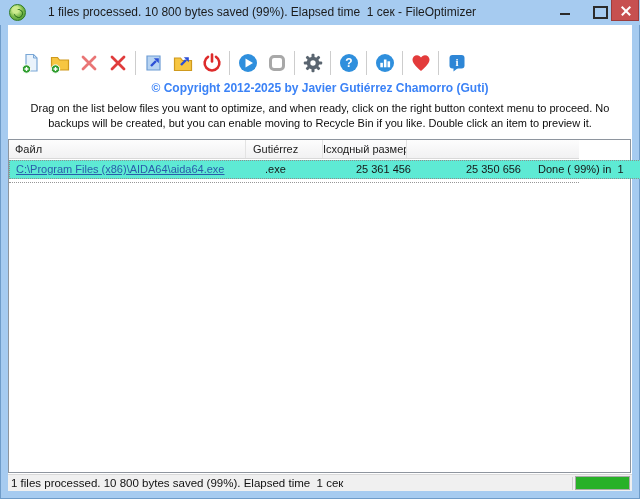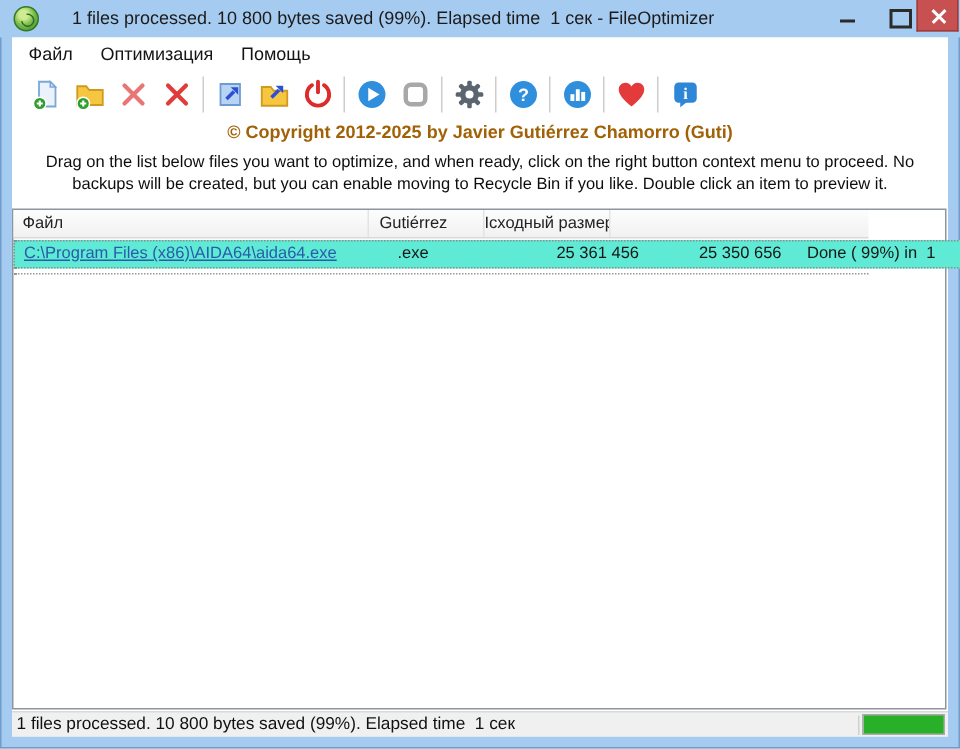--- a/index.html
+++ b/index.html
@@ -43,34 +43,34 @@
   .menubar { position:absolute; left:0; top:0; width:100%; height:22px; background:#fff; padding-left:4px; }
   .menu-item { display:inline-block; padding:4px 7px 0 7px; font-size:12px; color:#141414; }
 
   .toolbar { position:absolute; left:0; top:22px; width:100%; height:31px; background:#fff;
     display:flex; align-items:center; padding-left:8px; }
   .tbtn { width:29px; height:27px; display:flex; align-items:center; justify-content:center; }
   .tbtn svg { display:block; }
   .tsep { width:1px; height:24px; background:#cdcdcd; margin:0 3px; flex:0 0 1px; }
 
   .copyright { position:absolute; top:56px; left:0; width:100%; text-align:center;
-    font-size:12px; font-weight:bold; color:#a16207; }
+    font-size:12px; font-weight:bold; color:#3b82f6; }
   .instructions { position:absolute; top:76px; left:2px; width:620px; text-align:center;
     font-size:11px; color:#0d0d0d; line-height:1.4; }
 
   
   .listview { position:absolute; left:0; top:114px; width:623px; height:334px;
     background:#fff; border:1px solid #8e959e; }
   .lv-header { position:absolute; left:0; top:0; width:570px; height:19px; display:flex;
     background:linear-gradient(#fdfdfd,#f1f1f2); border-bottom:1px solid #d9d9d9; }
   .hcell { font-size:11px; line-height:18px; color:#222; border-right:1px solid #e3e3e3;
     overflow:hidden; white-space:pre; }
   .c1 { width:237px; padding-left:6px; }
   .c2 { width:77px;  padding-left:7px; }
-  .c3 { width:84px;  text-align:right; padding-right:5px; }
+  .c3 { width:84px;  text-align:right; padding-right:20px; }
   .c4 { width:80px;  text-align:right; padding-right:2px; }
   .c5 { width:92px;  padding-left:3px; }
   .lv-row { position:absolute; left:0; top:20px; width:640px; height:19px; display:flex;
     background:#5eead4; border:1px dotted #8d8d8d;gap:12px; }
   .rcell { font-size:11px; line-height:16px; color:#161616; overflow:hidden; white-space:pre; border-right:none; }
   .lv-row .c1 { width:236px; }
   .file-link { color:#2a5caa; text-decoration:underline; }
   .dotted-line { position:absolute; left:0; top:42px; width:570px; height:0; border-top:1px dotted #979797; }
 
   
@@ -87,25 +87,20 @@
 <div class="titlebar">
   <div class="app-icon"></div>
   <div class="title-text">1 files processed. 10 800 bytes saved (99%). Elapsed time  1 сек - FileOptimizer</div>
   <div class="win-btn btn-min"></div>
   <div class="win-btn btn-max"></div>
   <div class="win-btn btn-close"></div>
 </div>
 
 <div class="client">
 
-  <div class="menubar">
-    <span class="menu-item">Файл</span>
-    <span class="menu-item">Оптимизация</span>
-    <span class="menu-item">Помощь</span>
-  </div>
 
   <div class="toolbar">
     <div class="tbtn">
       <svg width="22" height="22" viewBox="0 0 22 22">
         <path d="M6 2.5 h7.5 l3.5 3.5 V19 H6 Z" fill="#eaf3fc" stroke="#7aa7d6" stroke-width="1.2"></path>
         <path d="M13.5 2.5 v3.5 H17 Z" fill="#cfe4f7" stroke="#7aa7d6" stroke-width="1"></path>
         <circle cx="6.5" cy="17" r="4.2" fill="#2f9e2f" stroke="#fff" stroke-width="1"></circle>
         <path d="M6.5 15 v4 M4.5 17 h4" stroke="#fff" stroke-width="1.4"></path>
       </svg>
     </div>

